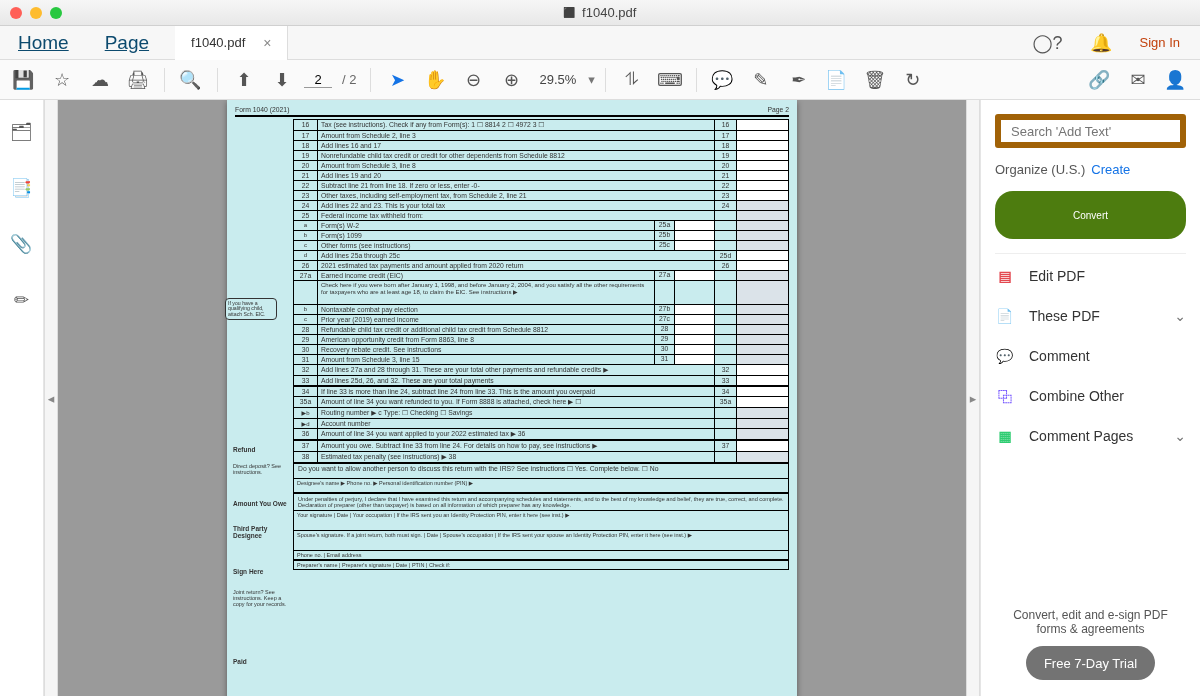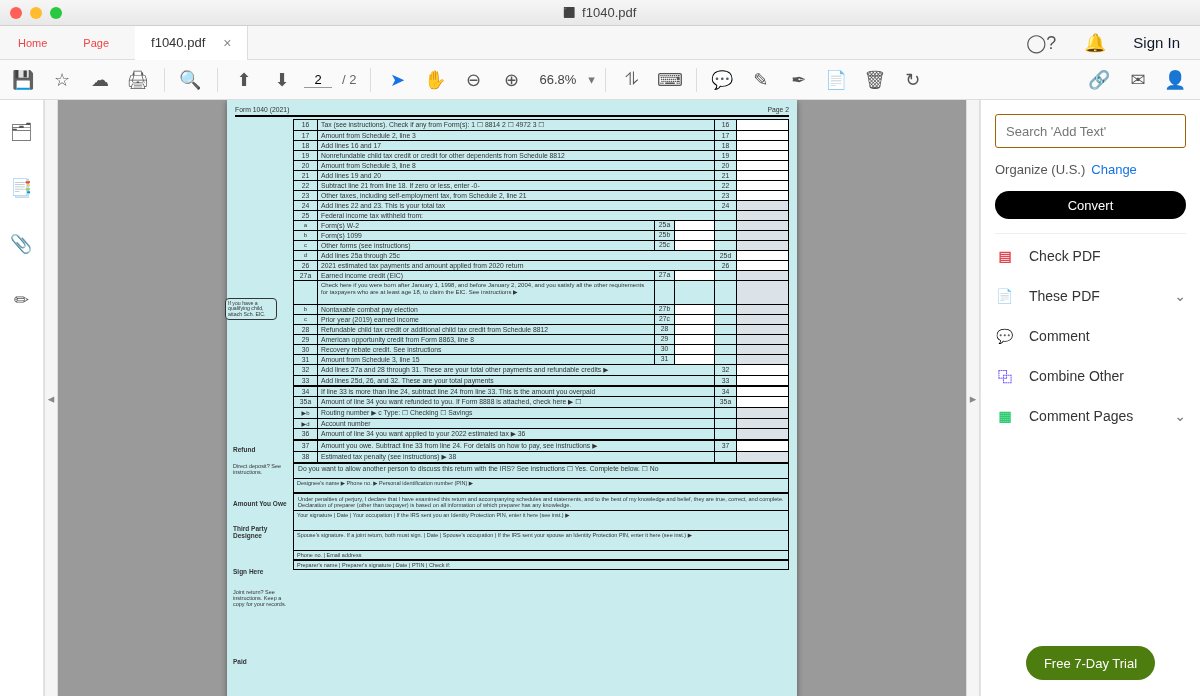--- a/index.html
+++ b/index.html
@@ -4,46 +4,46 @@
 <style>
   * { margin: 0; padding: 0; box-sizing: border-box; }
   body { font-family: -apple-system, Helvetica, Arial, sans-serif; font-size: 13px; color: #333; background: #fff; width: 1200px; height: 696px; overflow: hidden; }
   .window-chrome { height: 26px; background: linear-gradient(#f6f6f6,#e8e8e8); display: flex; align-items: center; padding: 0 10px; border-bottom: 1px solid #d0d0d0; position:relative;}
   .traffic { display:flex; gap:8px; }
   .dot { width:12px; height:12px; border-radius:50%; }
   .red{background:#ff5f57}.yellow{background:#febc2e}.green{background:#28c840}
   .win-title { position:absolute; left:50%; transform:translateX(-50%); font-size:13px; color:#444; display:flex; align-items:center; gap:6px;}
   .pdf-badge { color:#c00; font-size:10px;}
   .menubar { height: 34px; display:flex; align-items:center; border-bottom:1px solid #ddd; background:#f7f7f7;}
-  .menuitem { padding:0 18px; font-size:11px; color:#ef4444; cursor:pointer;}
+  .menuitem { padding:0 18px; font-size:19px; color:#0c4a6e; cursor:pointer;text-decoration:underline;}
   .tab { margin-left:8px; height:34px; display:flex; align-items:center; padding:0 16px; background:#fff; border-right:1px solid #ddd; font-size:13px; position:relative; gap:18px;}
   .tab .x { font-size:14px; color:#888; cursor:pointer;}
   .flex-spacer{flex:1}
   .menu-right{display:flex;align-items:center;gap:22px;padding-right:20px;color:#777}
   .toolbar { height:40px; background:#fafafa; border-bottom:1px solid #ddd; display:flex; align-items:center; padding:0 8px; gap:6px;}
   .ticon { width:32px; height:32px; display:flex; align-items:center; justify-content:center; color:#555; cursor:pointer; font-size:18px;}
   .tsep{width:1px;height:24px;background:#ddd;margin:0 4px}
   .page-input{width:28px;text-align:center;border:none;border-bottom:1px solid #999;background:transparent;font-size:13px}
   .page-of{font-size:13px;color:#666;margin:0 4px}
   .zoom{font-size:13px;color:#444;margin:0 6px}
   .main { display:flex; height:596px;}
   .leftrail{width:44px;background:#fff;border-right:1px solid #e5e5e5;display:flex;flex-direction:column;align-items:center;padding-top:16px;gap:24px;color:#555}
   .canvas-wrap{flex:1;background:#9a9a9a;display:flex;justify-content:center;overflow:hidden;position:relative}
   .collapse-l,.collapse-r{width:14px;background:#f5f5f5;border-left:1px solid #ddd;border-right:1px solid #ddd;display:flex;align-items:center;justify-content:center;color:#888;cursor:pointer}
   .rightpanel{width:220px;background:#fff;border-left:1px solid #e5e5e5;display:flex;flex-direction:column;padding:14px 14px 10px;gap:14px;overflow:hidden}
-  .search{height:34px;border:1px solid #a16207;border-radius:3px;padding:0 10px;font-size:13px;color:#888}
+  .search{height:34px;border:6px solid #a16207;border-radius:3px;padding:0 10px;font-size:13px;color:#888}
   .lang{font-size:13px;color:#555}
   .lang a{color:#1473e6;margin-left:6px;text-decoration:none}
-  .convert-btn{height:28px;background:#000000;color:#fff;border:none;border-radius:18px;font-size:13px;cursor:pointer}
+  .convert-btn{height:48px;background:#4d7c0f;color:#fff;border:none;border-radius:18px;font-size:10px;cursor:pointer}
   .rp-list{border-top:1px solid #eee;padding-top:12px;display:flex;flex-direction:column;gap:20px}
   .rp-item{display:flex;align-items:center;gap:14px;font-size:14px;color:#333;cursor:pointer}
   .rp-icon{width:20px;height:20px;display:flex;align-items:center;justify-content:center;font-weight:bold}
   .chev{margin-left:auto;color:#777}
   .rp-footer{margin-top:auto;text-align:center;font-size:12px;color:#555;padding:6px 4px}
-  .trial-btn{margin-top:10px;height:34px;background:#4d7c0f;color:#fff;border:none;border-radius:17px;padding:0 18px;font-size:13px;cursor:pointer}
+  .trial-btn{margin-top:10px;height:34px;background:#737373;color:#fff;border:none;border-radius:17px;padding:0 18px;font-size:13px;cursor:pointer}
   
   .page{width:570px;background:#fff;box-shadow:0 2px 6px rgba(0,0,0,.4);margin-top:0;min-height:700px;position:relative}
   .form-wrap{background:#c9ecee;font-size:6.8px;padding:6px 8px 0 8px;min-height:700px;}
   .form-hdr{display:flex;justify-content:space-between;border-bottom:2px solid #000;padding-bottom:2px;margin-bottom:2px}
   .rows{border:1px solid #000;border-bottom:none}
   .row{display:flex;border-bottom:1px solid #000;min-height:9px;align-items:stretch}
   .c-num{width:24px;text-align:center;border-right:1px solid #000;padding:1px 0;flex-shrink:0}
   .c-txt{flex:1;padding:1px 3px;overflow:hidden;white-space:nowrap;text-overflow:clip}
   .c-rnum{width:22px;border-left:1px solid #000;text-align:center;padding:1px 0;flex-shrink:0}
   .c-amt{width:52px;border-left:1px solid #000;background:#fff;flex-shrink:0}
@@ -76,42 +76,42 @@
   <div class="menuitem">Home</div>
   <div class="menuitem">Page</div>
   <div class="tab">
     <span>f1040.pdf</span>
     <span class="x">×</span>
   </div>
   <div class="flex-spacer"></div>
   <div class="menu-right">
     <span class="ticon">◯?</span>
     <span class="ticon">🔔</span>
-    <span style="font-size:15px;color:#0f172a">Sign In</span>
+    <span style="font-size:13px;color:#c2410c">Sign In</span>
   </div>
 </div>
 
 <div class="toolbar">
   <div class="ticon">💾</div>
   <div class="ticon">☆</div>
   <div class="ticon">☁</div>
   <div class="ticon">🖨</div>
   <div class="tsep"></div>
   <div class="ticon">🔍</div>
   <div class="tsep"></div>
   <div class="ticon">⬆</div>
   <div class="ticon">⬇</div>
   <input class="page-input" value="2" style="">
   <span class="page-of">/  2</span>
   <div class="tsep"></div>
   <div class="ticon" style="color:#1473e6">➤</div>
   <div class="ticon">✋</div>
   <div class="ticon">⊖</div>
   <div class="ticon">⊕</div>
-  <span class="zoom">66.8%</span>
+  <span class="zoom">29.5%</span>
     <span style="color:#777">▾</span>
   <div class="tsep"></div>
   <div class="ticon">⥮</div>
   <div class="ticon">⌨</div>
   <div class="tsep"></div>
   <div class="ticon">💬</div>
   <div class="ticon">✎</div>
   <div class="ticon">✒</div>
   <div class="ticon">📄</div>
   <div class="ticon">🗑</div>
@@ -388,26 +388,26 @@
           </div>
         </div>
       </div>
     </div>
   </div>
 
   <div class="collapse-r">▸</div>
 
   <div class="rightpanel">
     <input class="search" placeholder="Search 'Add Text'" style="">
-    <div class="lang"><span>Organize (U.S.)</span><a>Change</a></div>
+    <div class="lang"><span>Organize (U.S.)</span><a>Create</a></div>
     <button class="convert-btn">Convert</button>
     <div class="rp-list">
       <div class="rp-item">
           <span class="rp-icon" style="color:#e34850">▤</span>
-          <span>Check PDF</span>
+          <span>Edit PDF</span>
         </div>
       <div class="rp-item">
           <span class="rp-icon" style="color:#e34850">📄</span>
           <span>These PDF</span>
           <span class="chev">⌄</span>
         </div>
       <div class="rp-item">
           <span class="rp-icon" style="color:#f5a623">💬</span>
           <span>Comment</span>
         </div>
@@ -415,16 +415,17 @@
           <span class="rp-icon" style="color:#7a5cff">⿻</span>
           <span>Combine Other</span>
         </div>
       <div class="rp-item">
           <span class="rp-icon" style="color:#2ecc71">▦</span>
           <span>Comment Pages</span>
           <span class="chev">⌄</span>
         </div>
     </div>
     <div class="rp-footer">
+      <div>Convert, edit and e-sign PDF forms &amp; agreements</div>
       <button class="trial-btn">Free 7-Day Trial</button>
     </div>
   </div>
 </div>
 
 </body></html>

